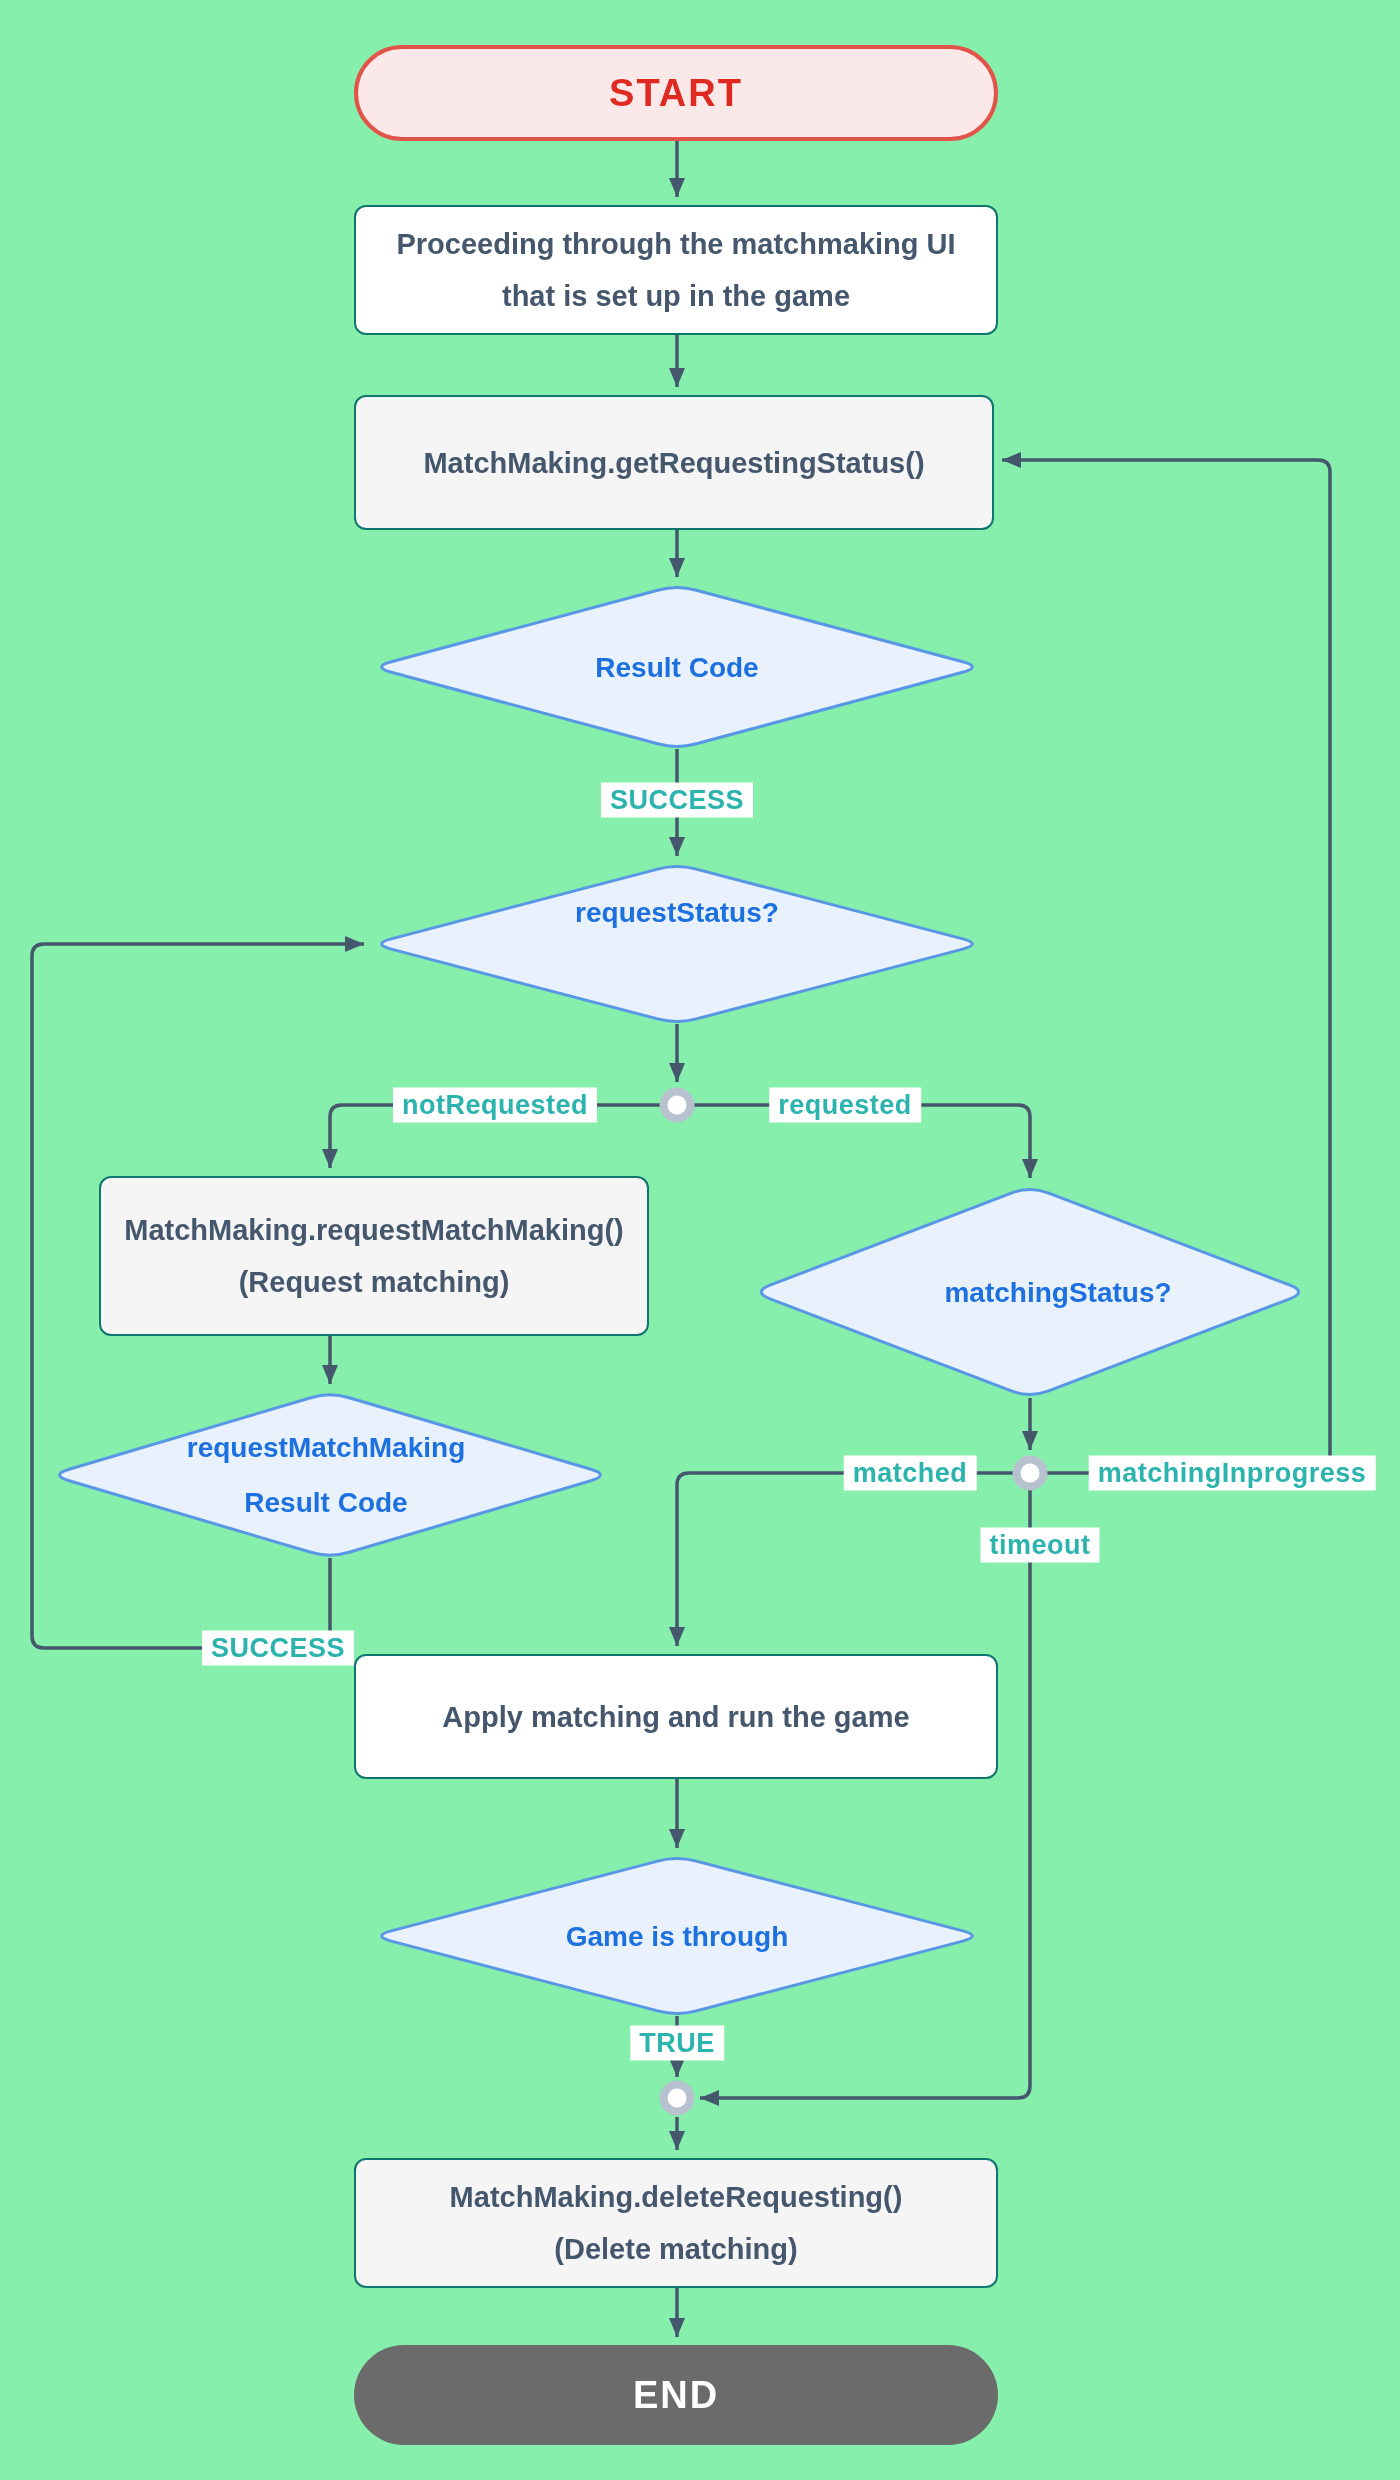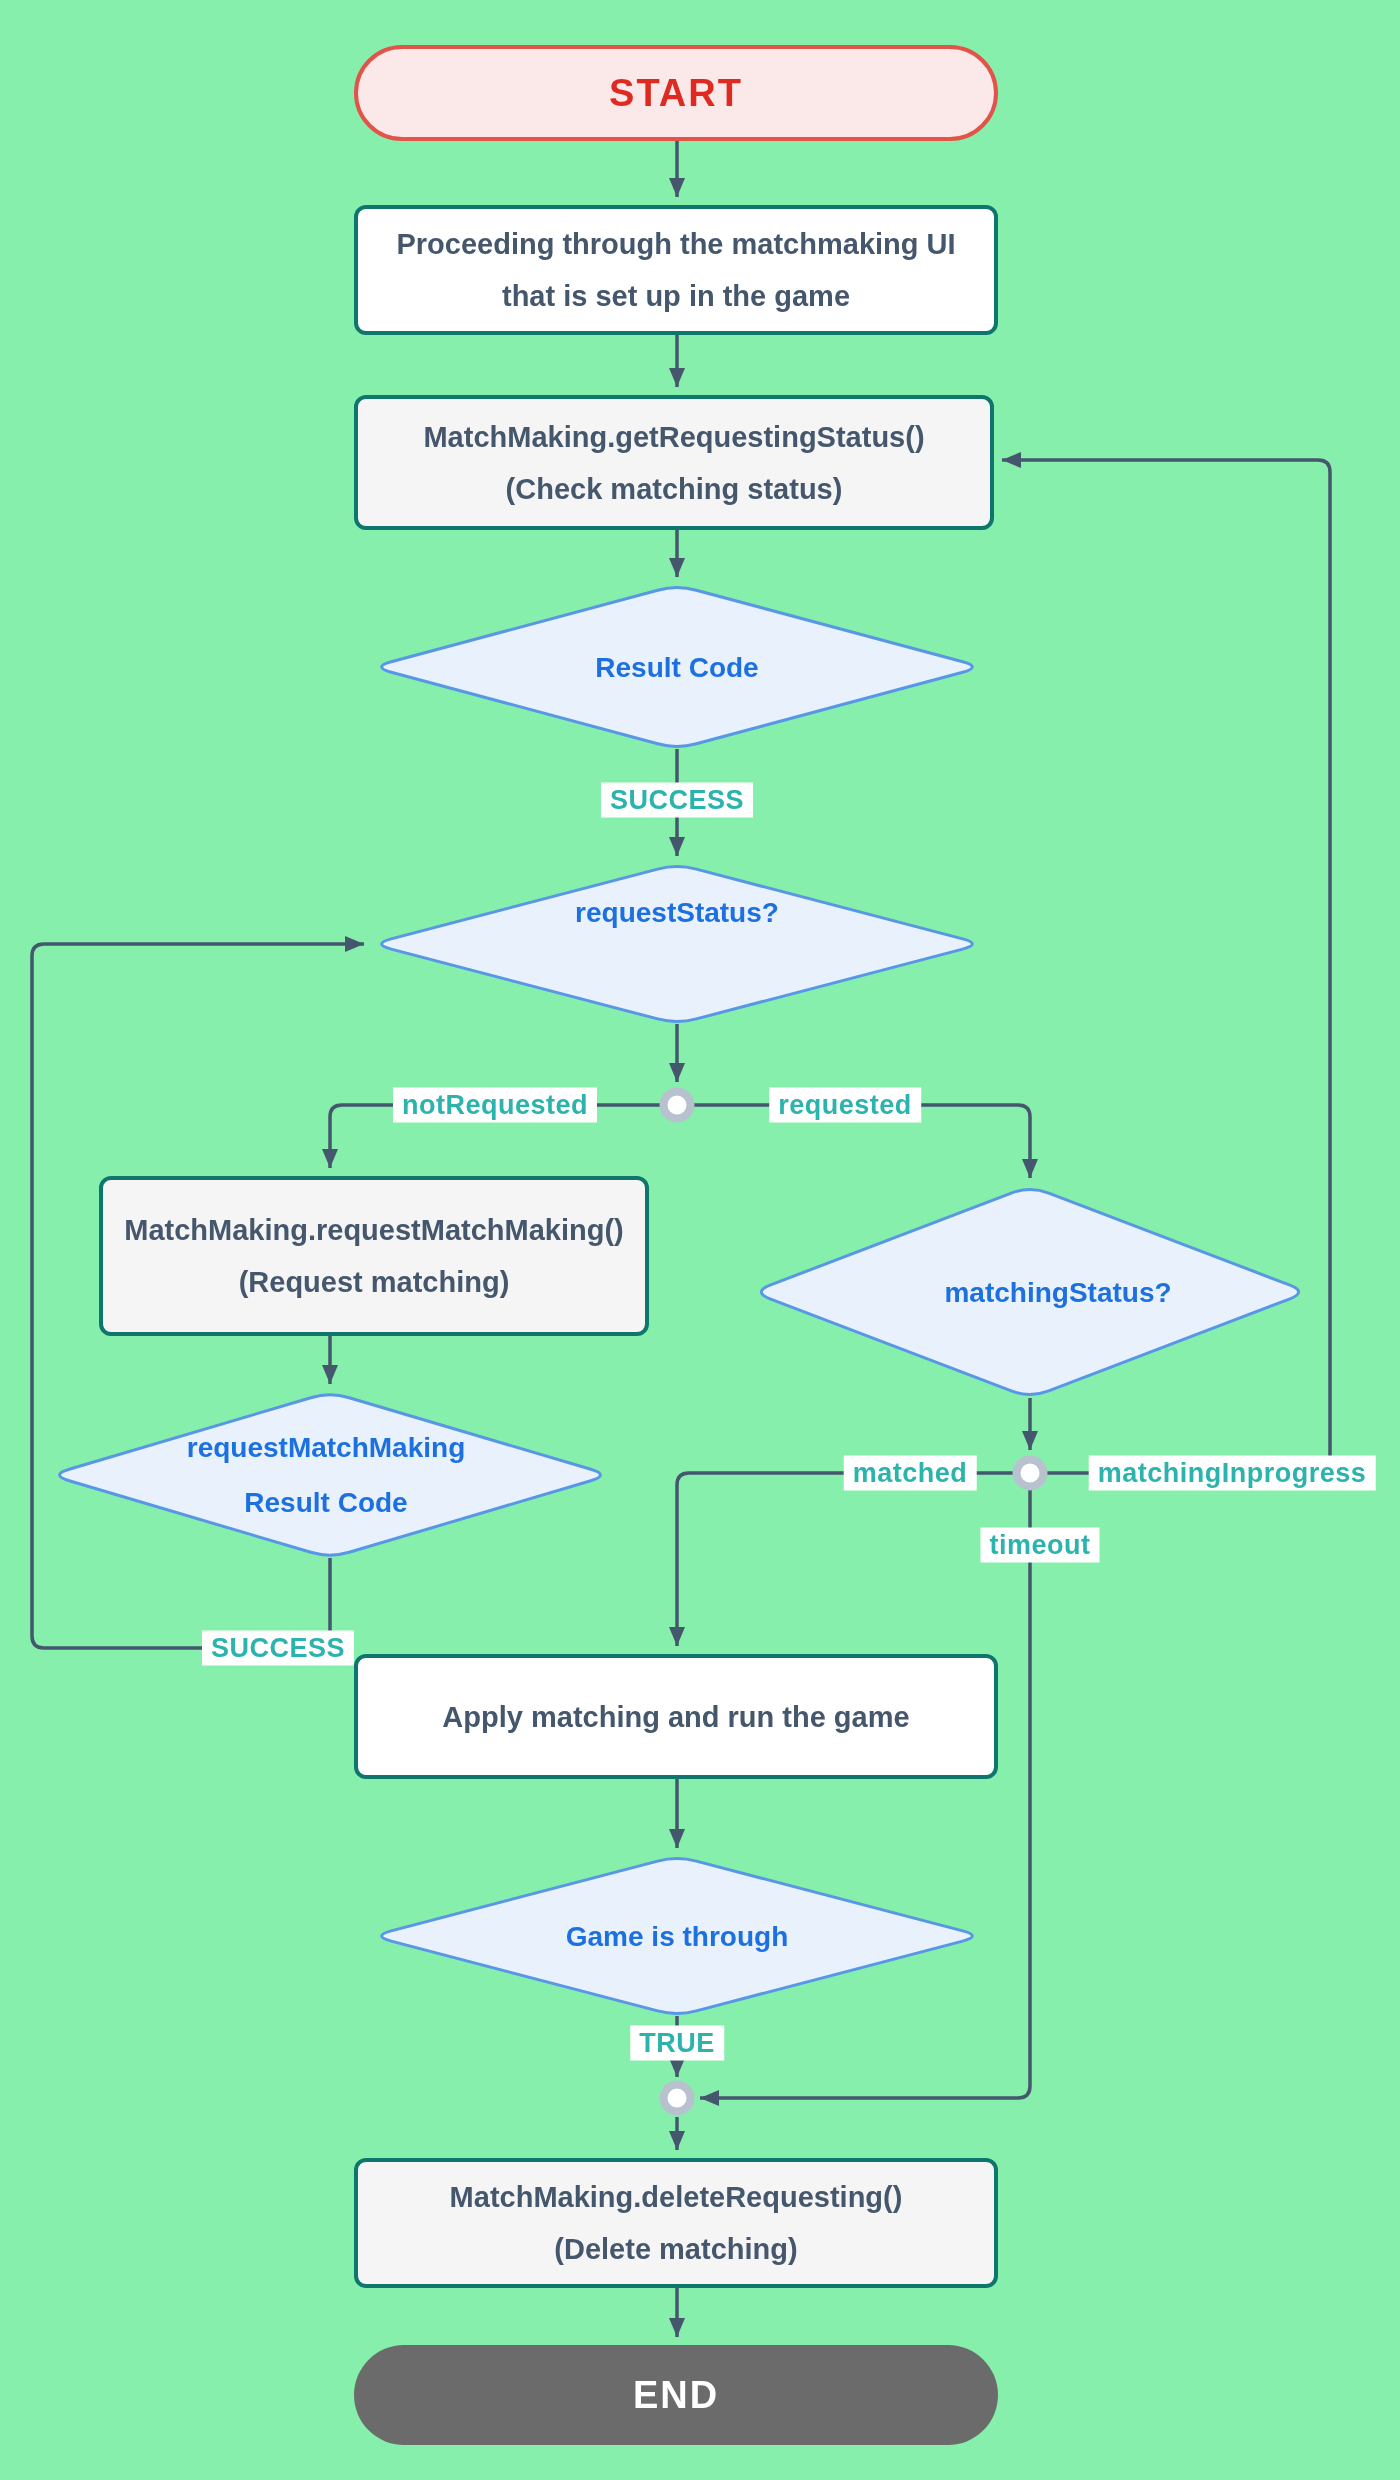--- a/index.html
+++ b/index.html
@@ -1,21 +1,21 @@
 <!DOCTYPE html>
 <html><head>
 <meta charset="utf-8">
 <style>
   html,body{margin:0;padding:0;background:#ffffff;}
   #canvas{position:relative;width:1400px;height:2480px;background:#86efac;
           font-family:"Liberation Sans","DejaVu Sans",sans-serif;overflow:hidden;}
   #edges{position:absolute;left:0;top:0;}
   .node{position:absolute;display:flex;flex-direction:column;align-items:center;
         justify-content:center;text-align:center;box-sizing:border-box;}
-  .proc{border:4px solid #0f766e;border-radius:12px;color:#45576C;
+  .proc{border:2px solid #0f766e;border-radius:12px;color:#45576C;
         font-weight:700;font-size:29px;line-height:52px;background:#ffffff;}
   .proc.gray{background:#F5F5F6;}
   .terminal{font-weight:700;letter-spacing:2px;}
   .start{background:#FBE9E9;border:4px solid #E25449;border-radius:52px;
          color:#DE2A20;font-size:38px;}
   .end{background:#6B6B6B;border:none;border-radius:52px;color:#ffffff;font-size:38px;}
   .dtext{position:absolute;display:flex;flex-direction:column;align-items:center;
          justify-content:center;text-align:center;color:#1C70E0;font-weight:700;
          font-size:28px;line-height:55px;pointer-events:none;}
   .elabel{position:absolute;transform:translate(-50%,-50%);background:#ffffff;
@@ -64,21 +64,20 @@
     <span>START</span>
   </div>
 
   <div class="node proc" style="left:354px;top:205px;width:644px;height:130px;">
     <span>Proceeding through the matchmaking UI</span>
     <span>that is set up in the game</span>
   </div>
 
   <div class="node proc gray" style="left:354px;top:395px;width:640px;height:135px;">
     <span>MatchMaking.getRequestingStatus()</span>
-    <span>(Check matching status)</span>
   </div>
 
   <div class="node proc gray" style="left:55px;top:1176px;width:550px;height:160px;margin-left:44px;">
     <span>MatchMaking.requestMatchMaking()</span>
     <span>(Request matching)</span>
   </div>
 
   <div class="node proc" style="left:354px;top:1654px;width:644px;height:125px;">
     <span>Apply matching and run the game</span>
   </div>

